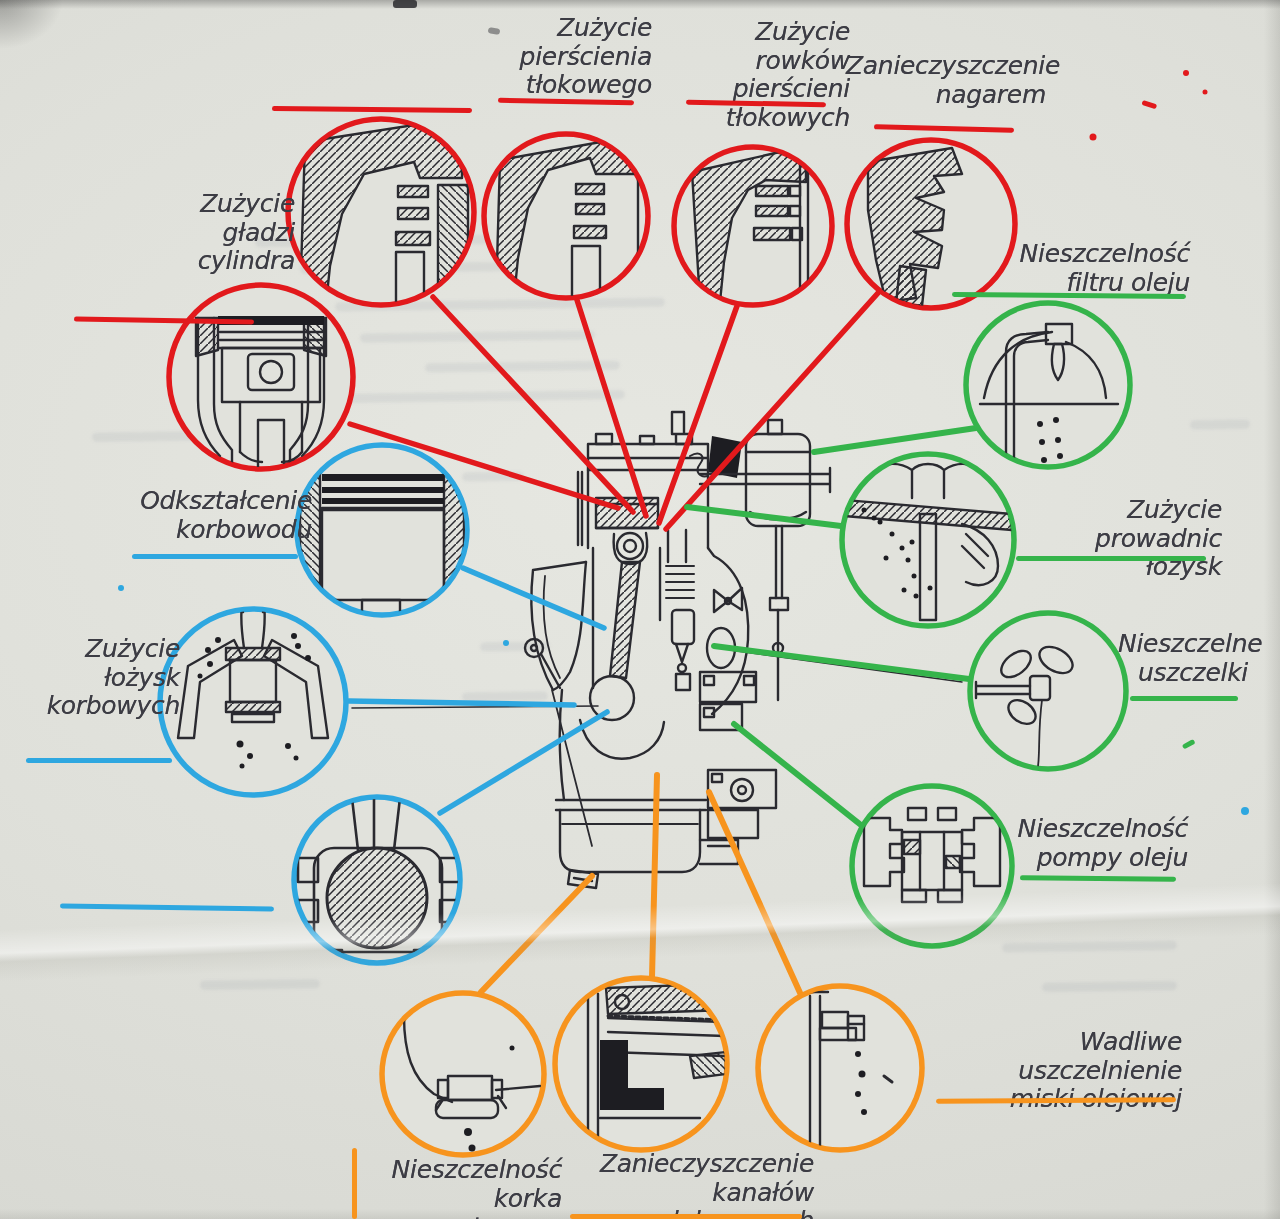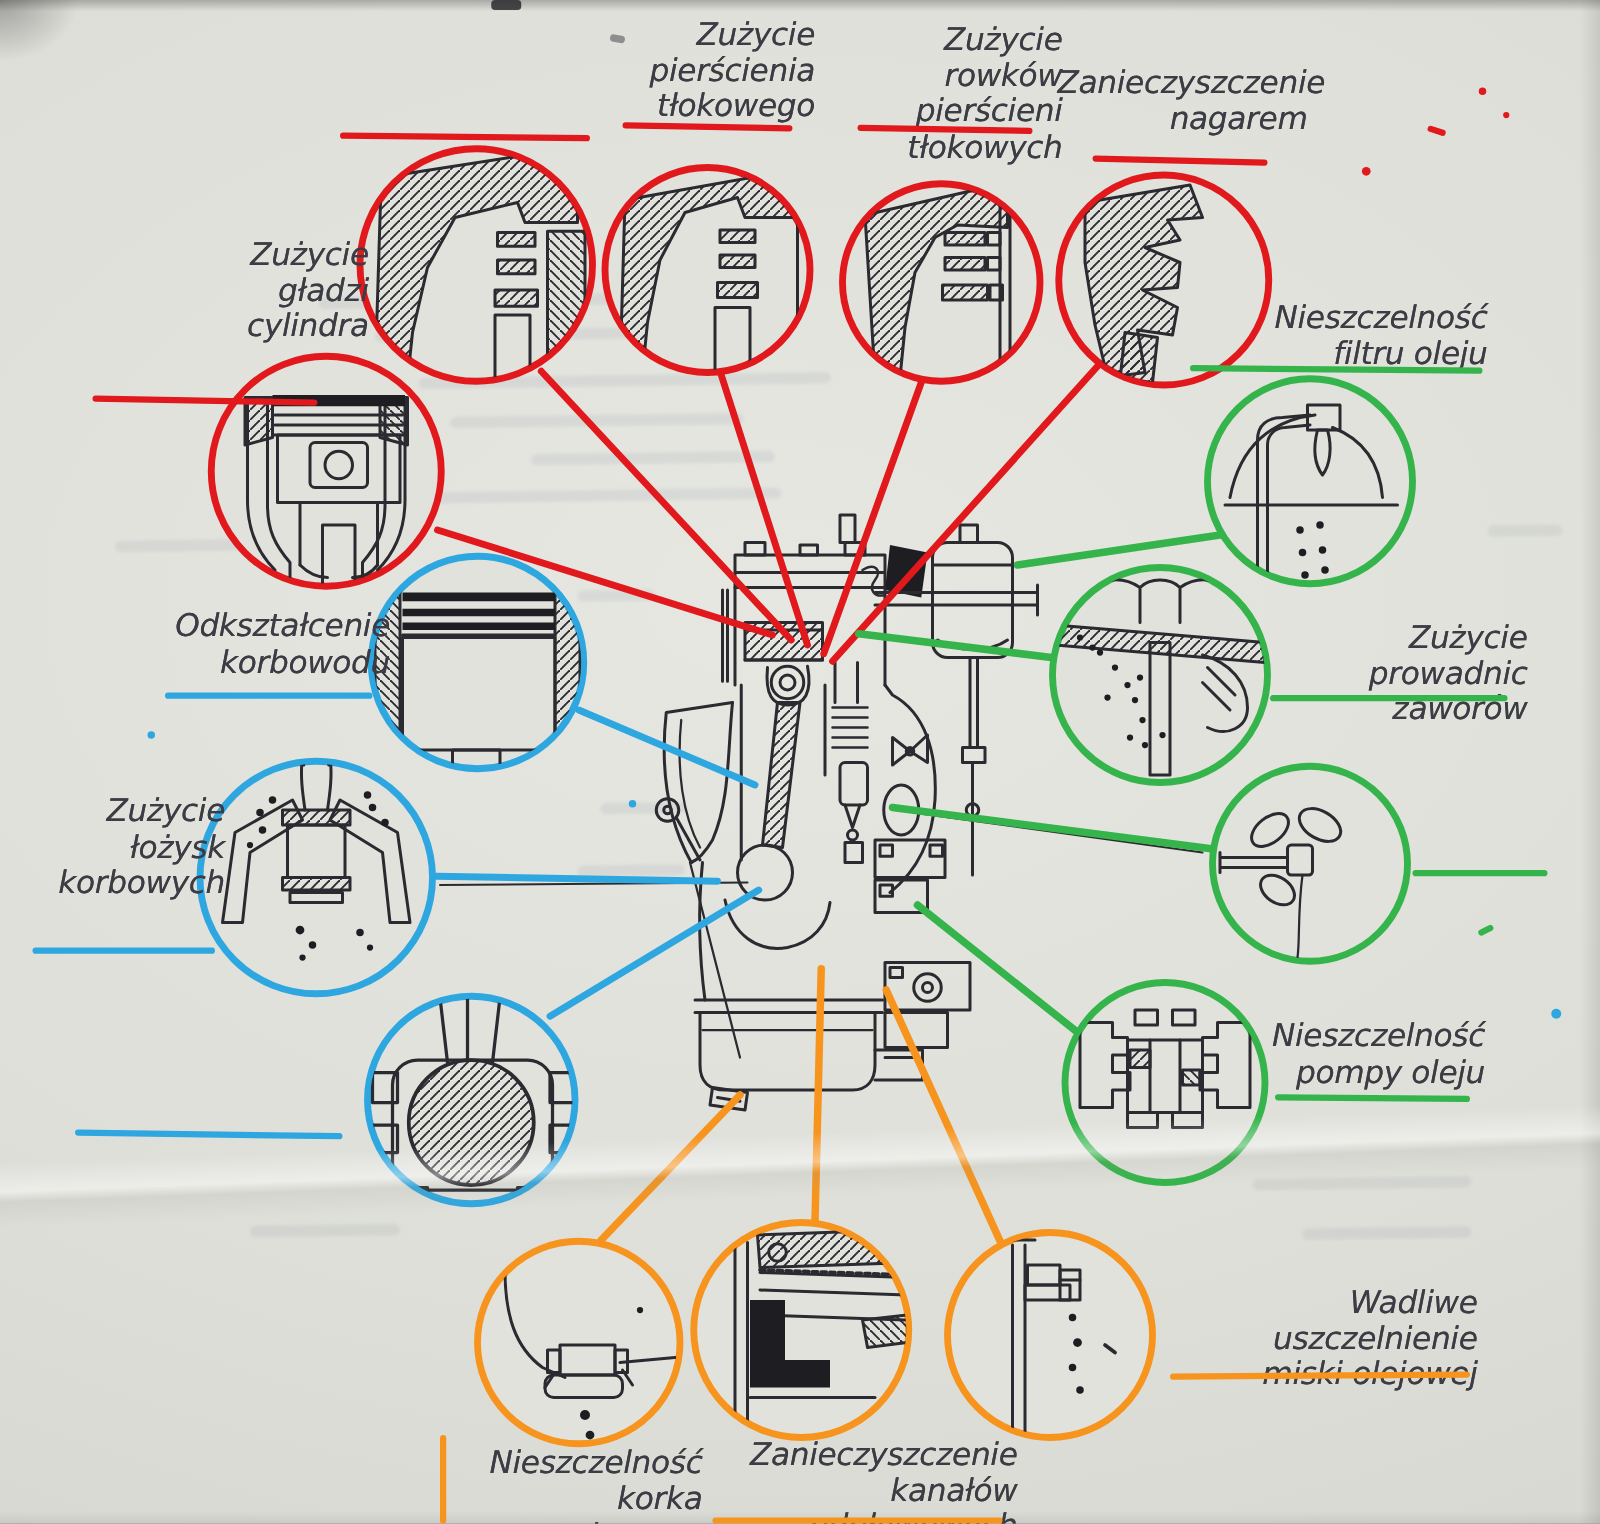--- a/index.html
+++ b/index.html
@@ -476,21 +476,23 @@
 gładzi
 cylindra</div>
   <div class="lbl" style="left:112px;top:487px;width:200px;">Odkształcenie
 korbowodu</div>
   <div class="lbl" style="left:18px;top:635px;width:162px;">Zużycie
 łożysk
 korbowych</div>
   <div class="lbl" style="left:988px;top:240px;width:202px;">Nieszczelność
 filtru oleju</div>
   <div class="lbl" style="left:1002px;top:496px;width:220px;">Zużycie prowadnic
-zaworów</div>
+łożysk</div>
+  <div class="lbl" style="left:1118px;top:630px;width:130px;">Nieszczelne
+uszczelki</div>
   <div class="lbl" style="left:1008px;top:815px;width:180px;">Nieszczelność
 pompy oleju</div>
   <div class="lbl" style="left:350px;top:1156px;width:212px;">Nieszczelność
 korka spustowego</div>
   <div class="lbl" style="left:552px;top:1150px;width:262px;">Zanieczyszczenie
 kanałów odpływowych</div>
   <div class="lbl" style="left:926px;top:1028px;width:256px;">Wadliwe uszczelnienie
 miski olejowej</div>
 
   <div class="ul red" style="left:272px;top:107px;width:200px;transform:rotate(.6deg);"></div>

